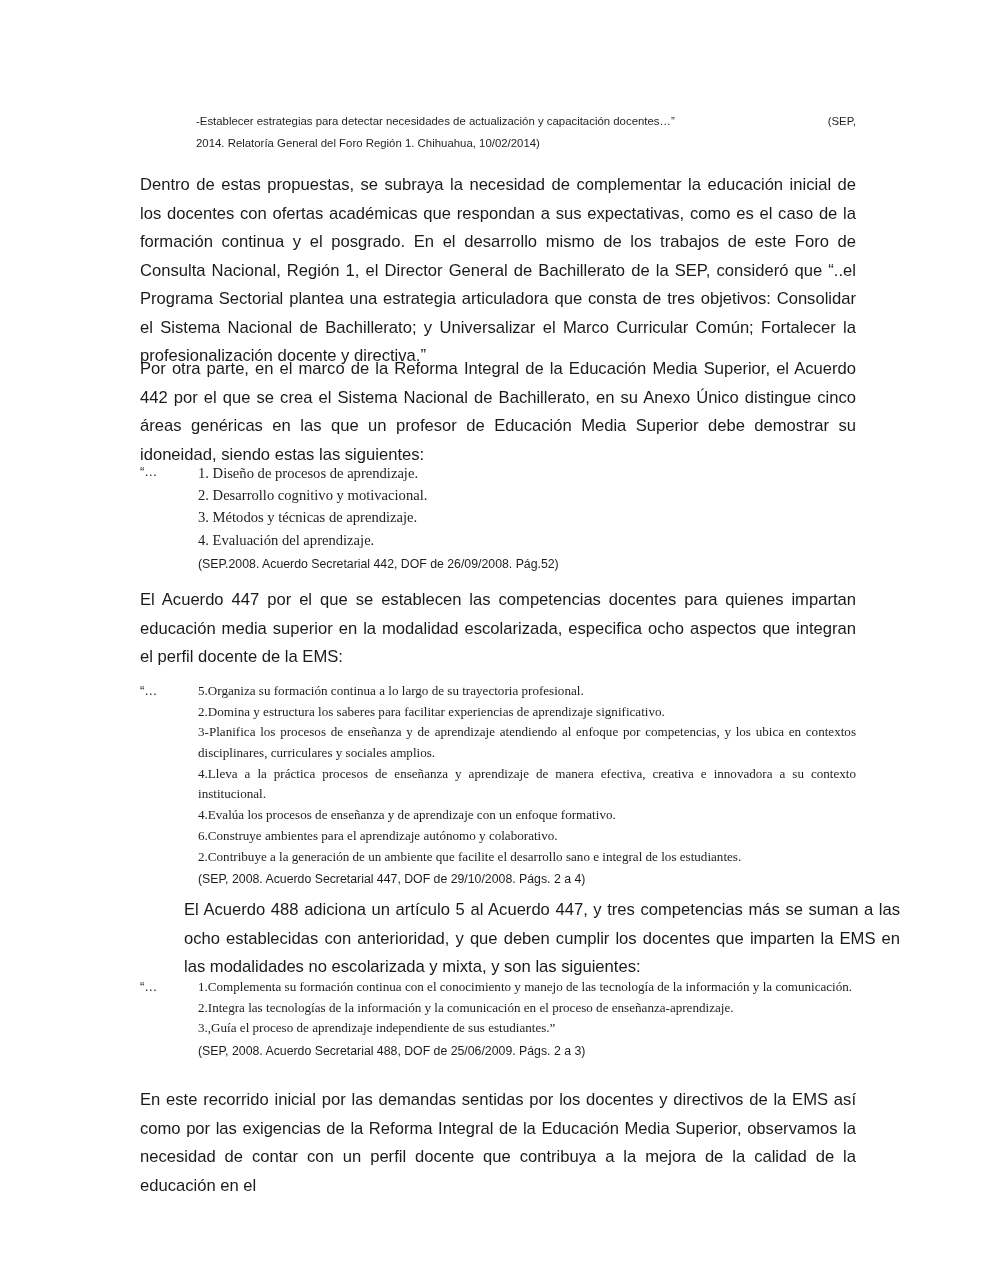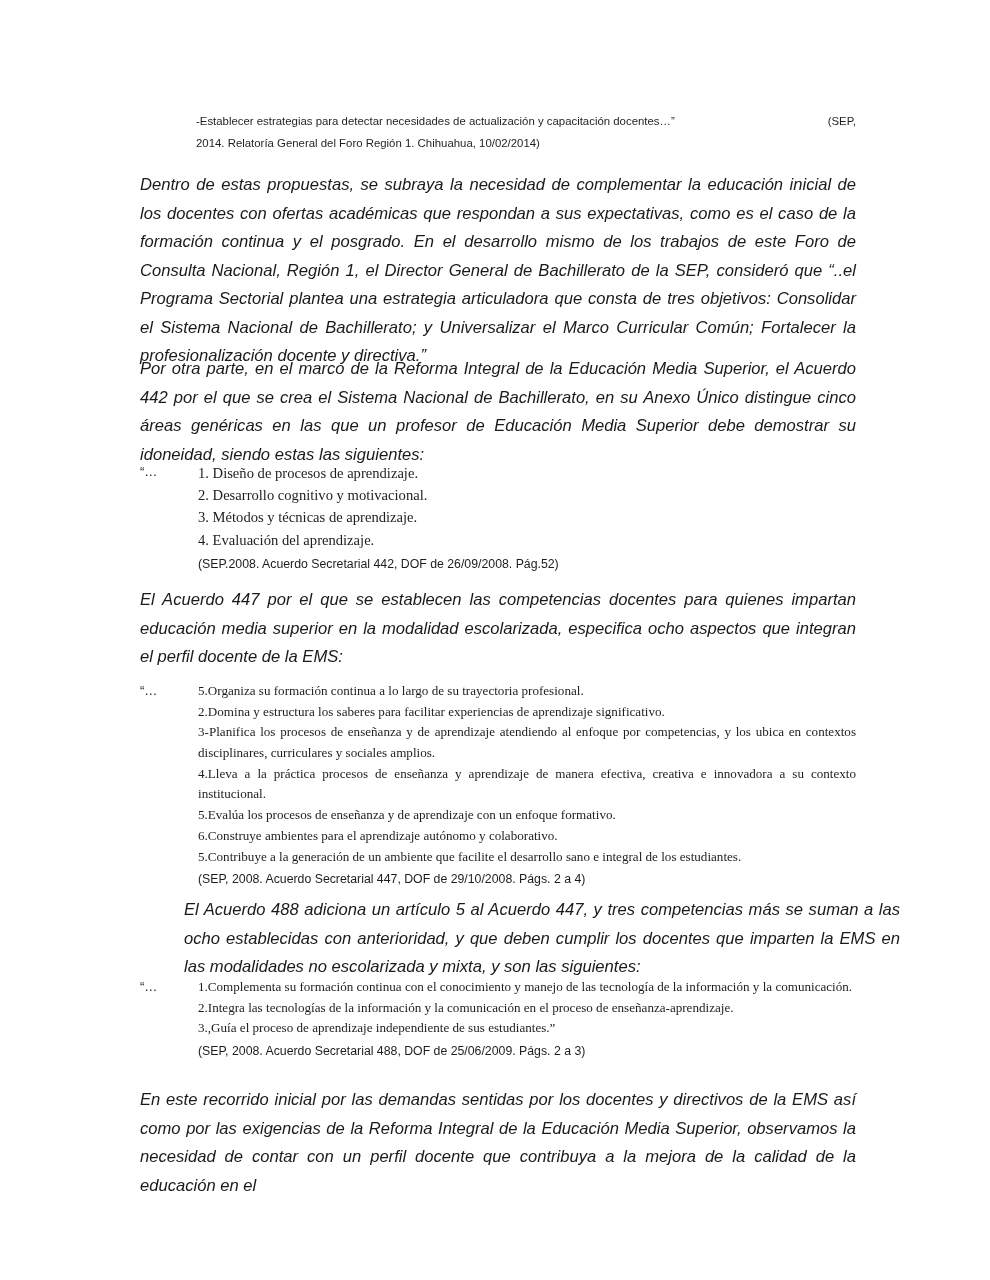--- a/index.html
+++ b/index.html
@@ -43,21 +43,20 @@
   }
   .doc-header .hdr-right {
     float: right;
   }
 
   
   .body-block {
     position: absolute;
     left: 140px;
     width: 716px;
-    font-style: italic;
   }
   p.para {
     margin: 0 0 0 0;
     font-size: 16.6px;
     line-height: 1.72;
     text-align: justify;
     text-justify: inter-word;
     color: #1a1a1a;
     font-weight: 400;
   }
@@ -145,23 +144,23 @@
     <p class="para">El Acuerdo 447 por el que se establecen las competencias docentes para quienes impartan educación media superior en la modalidad escolarizada, especifica ocho aspectos que integran el perfil docente de la EMS:</p>
   </div>
 
   <div class="quote-block wide" style="top:681px;">
     <span class="q-mark">“…</span>
     <div class="q-items">
       <span class="q-item">5.Organiza su formación continua a lo largo de su trayectoria profesional.</span>
       <span class="q-item">2.Domina y estructura los saberes para facilitar experiencias de aprendizaje significativo.</span>
       <span class="q-item">3-Planifica los procesos de enseñanza y de aprendizaje atendiendo al enfoque por competencias, y los ubica en contextos disciplinares, curriculares y sociales amplios.</span>
       <span class="q-item">4.Lleva a la práctica procesos de enseñanza y aprendizaje de manera efectiva, creativa e innovadora a su contexto institucional.</span>
-      <span class="q-item">5.Evalúa los procesos de enseñanza y de aprendizaje con un enfoque formativo.</span>
+      <span class="q-item">4.Evalúa los procesos de enseñanza y de aprendizaje con un enfoque formativo.</span>
       <span class="q-item">6.Construye ambientes para el aprendizaje autónomo y colaborativo.</span>
-      <span class="q-item">5.Contribuye a la generación de un ambiente que facilite el desarrollo sano e integral de los estudiantes.</span>
+      <span class="q-item">2.Contribuye a la generación de un ambiente que facilite el desarrollo sano e integral de los estudiantes.</span>
       <span class="q-cite">(SEP, 2008. Acuerdo Secretarial 447, DOF de 29/10/2008. Págs. 2 a 4)</span>
     </div>
   </div>
 
   <div class="body-block" style="top:896px;margin-left:44px;">
     <p class="para">El Acuerdo 488 adiciona un artículo 5 al Acuerdo 447, y tres competencias más se suman a las ocho establecidas con anterioridad, y que deben cumplir  los docentes que imparten la EMS en las modalidades no escolarizada y mixta, y son las siguientes:</p>
   </div>
 
   <div class="quote-block wide" style="top:977px;">
     <span class="q-mark">“…</span>

